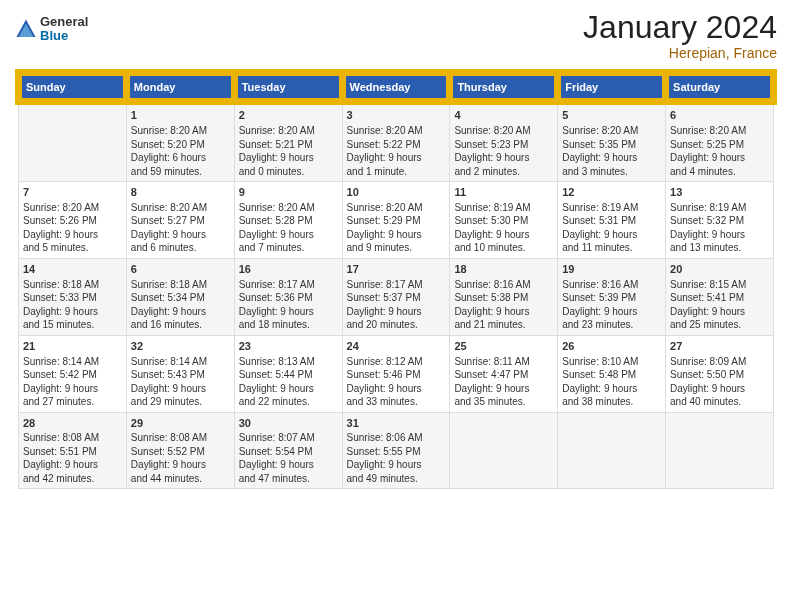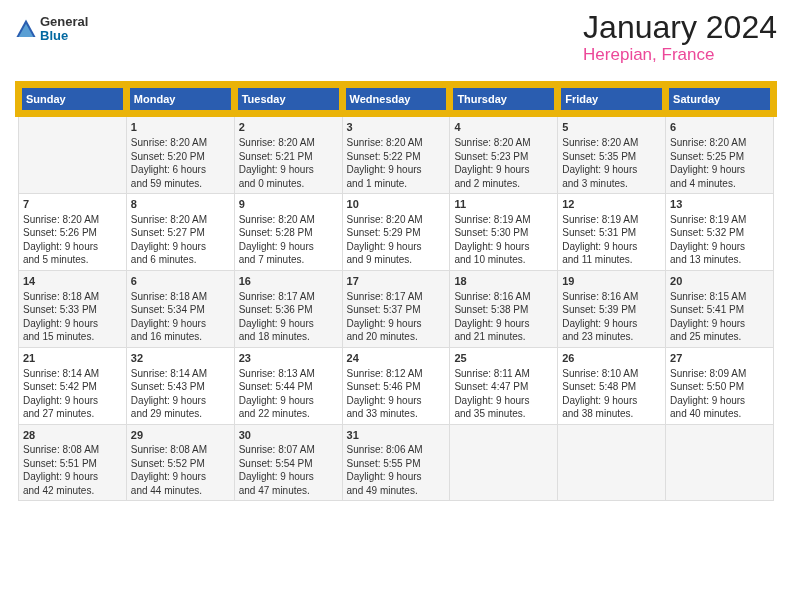--- a/index.html
+++ b/index.html
@@ -13,21 +13,21 @@
     .page {
       width: 792px;
       height: 612px;
       padding: 10px 15px;
       background: #fff;
     }
     .header {
       display: flex;
       justify-content: space-between;
       align-items: flex-start;
-      margin-bottom: 16px;
+      margin-bottom: 8px;
     }
     .logo {
       display: flex;
       align-items: center;
       margin-top: 5px;
     }
     .logo-text {
       display: flex;
       flex-direction: column;
       font-size: 13px;
@@ -36,31 +36,31 @@
       color: #1a1a1a;
     }
     .logo-general { color: #333; font-size: 13px; font-weight: bold; }
     .logo-blue { color: #0369a1; font-size: 13px; font-weight: bold; }
     .logo-icon {
       width: 22px;
       height: 22px;
       margin-right: 3px;
     }
     .title-section {
-      text-align: left;
+      text-align: right;
     }
     .main-title {
       font-size: 32px;
       font-weight: normal;
       color: #222;
       line-height: 1.1;
     }
     .subtitle {
-      font-size: 17px;
-      color: #ec4899;
+      font-size: 14px;
+      color: #a16207;
     }
     table {
       width: 100%;
       border-collapse: collapse;
       font-size: 10.5px;
     }
     thead tr th {
       background-color: #2a5db0;
       color: #fff;
       padding: 5px 4px;

